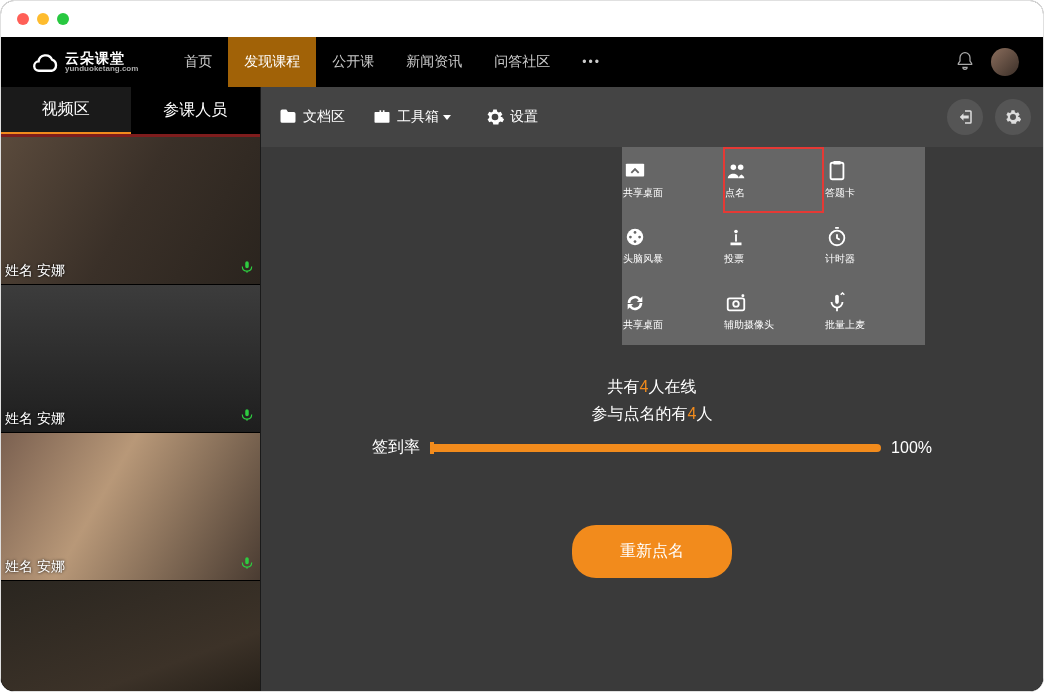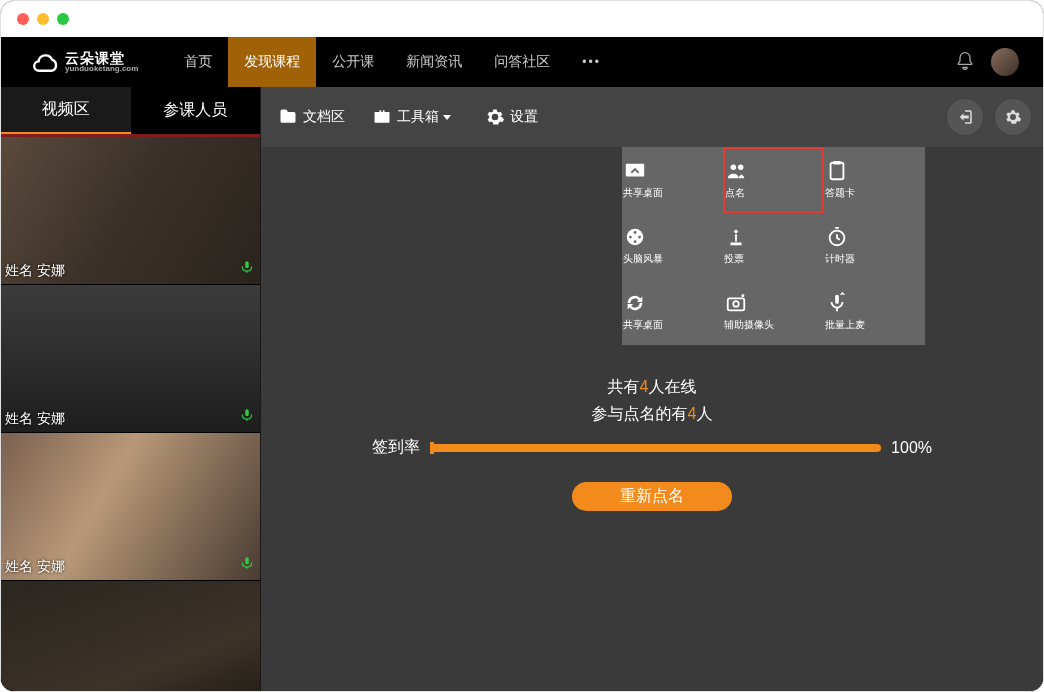--- a/index.html
+++ b/index.html
@@ -46,21 +46,21 @@
     .dropdown { position: absolute; left: 361px; top: 60px; width: 303px; background: #666; display: grid; grid-template-columns: repeat(3,1fr); z-index: 10; }
     .dd-item { height: 66px; display: flex; flex-direction: column; justify-content: center; color: #ffffff; font-size: 10px; gap: 4px; cursor: pointer; border: 1px solid transparent; }
     .dd-item.highlighted { border: 2px solid #e53935; }
     .dd-item svg { width: 24px; height: 22px; fill: #fff; }
     .rollcall { position: absolute; top: 290px; left: 50%; transform: translateX(-50%); width: 560px; text-align: center; color: #fff; }
     .rollcall .line1, .rollcall .line2 { font-size: 16px; margin-bottom: 6px; }
     .rollcall .num { color: #f28b1c; }
     .progress-row { display: flex; align-items: center; gap: 10px; margin: 12px 0 24px; font-size: 16px; }
     .progress-row .bar { flex: 1; height: 8px; background: #f28b1c; border-radius: 4px; position: relative; }
     .progress-row .bar::after { content: ""; position: absolute; left: 0; top: -2px; width: 4px; height: 12px; background: #f28b1c; }
-    .btn-primary { background: #f28b1c; color: #fff; border: none; padding: 4px 48px; border-radius: 24px; font-size: 16px; cursor: pointer; }
+    .btn-primary { background: #f28b1c; color: #fff; border: none; padding: 16px 48px; border-radius: 24px; font-size: 16px; cursor: pointer; margin-top: 43px; }
     .logo-text { display: flex; flex-direction: column; line-height: 1; }
     .logo-text .l1 { font-size: 14px; font-weight: bold; letter-spacing: 1px; }
     .logo-text .l2 { font-size: 8px; color: #aaa; font-weight: bold; }
     .more-dots::after { content: "•••"; color: #ccc; letter-spacing: 2px; font-size: 12px; }
     .caret-down { width: 0; height: 0; border-left: 4px solid transparent; border-right: 4px solid transparent; border-top: 5px solid #fff; display: inline-block; margin-left: 4px; vertical-align: middle; }
   </style>
 </head>
 <body>
 
 <div class="window">

